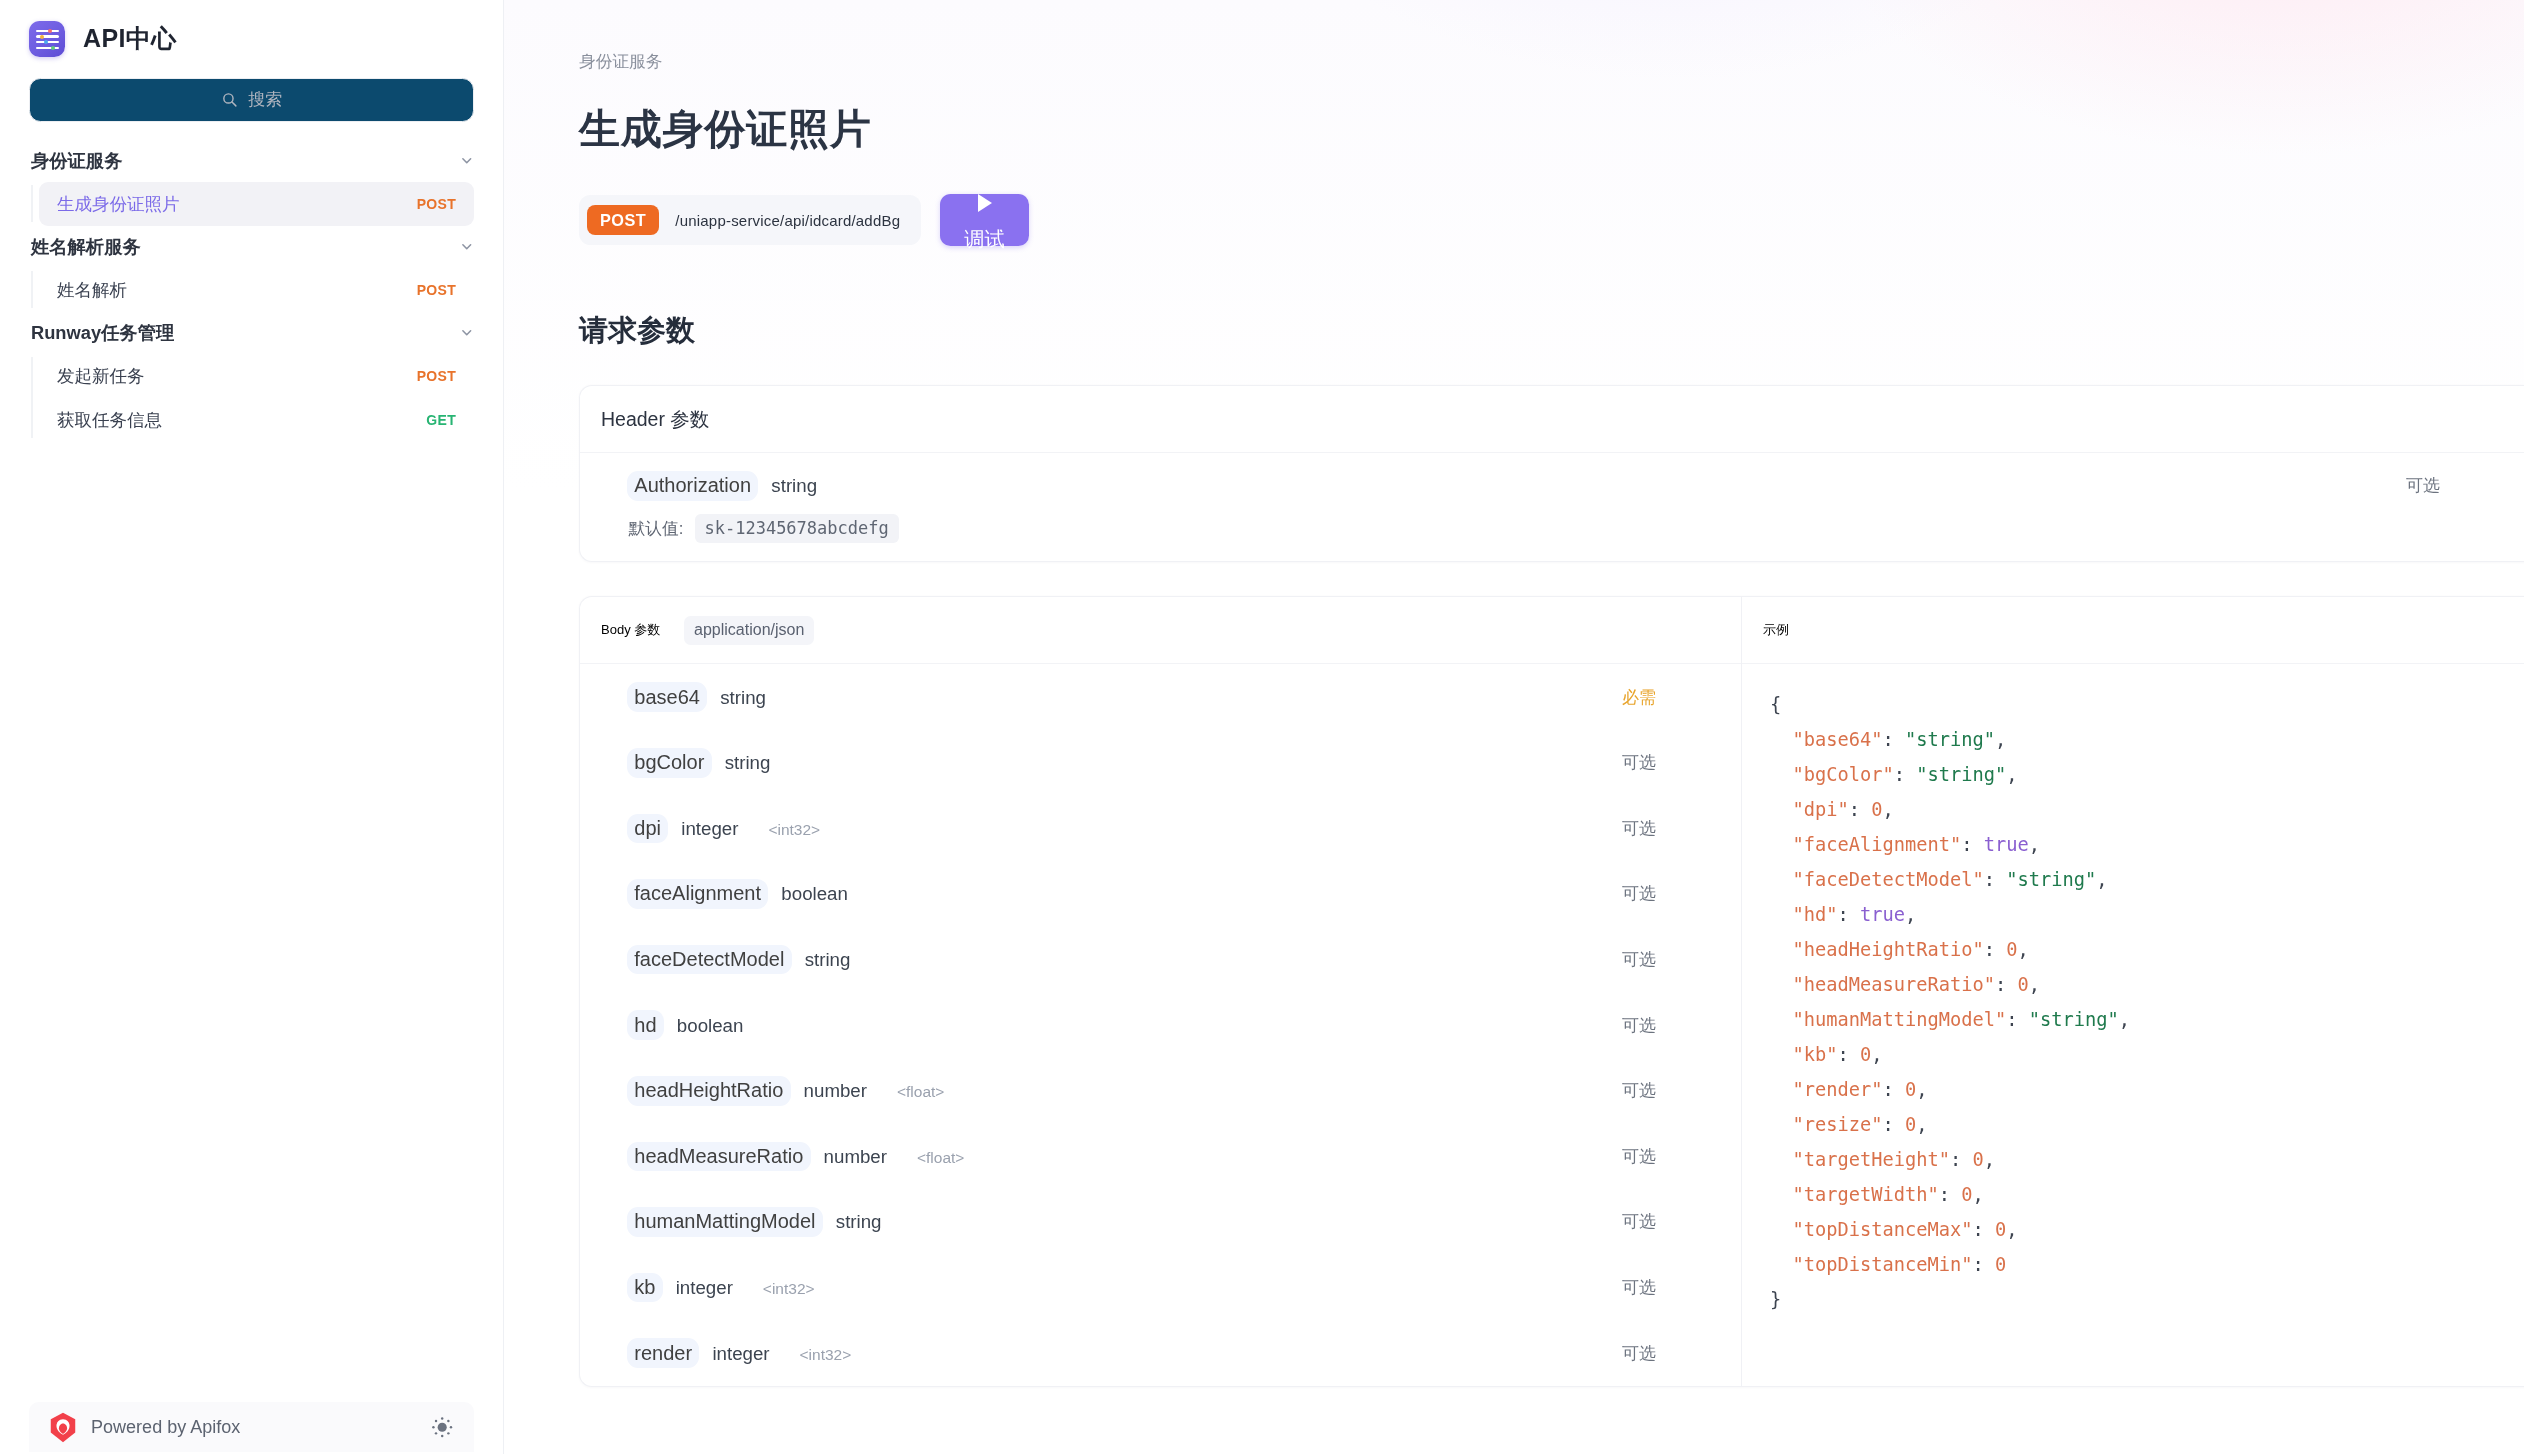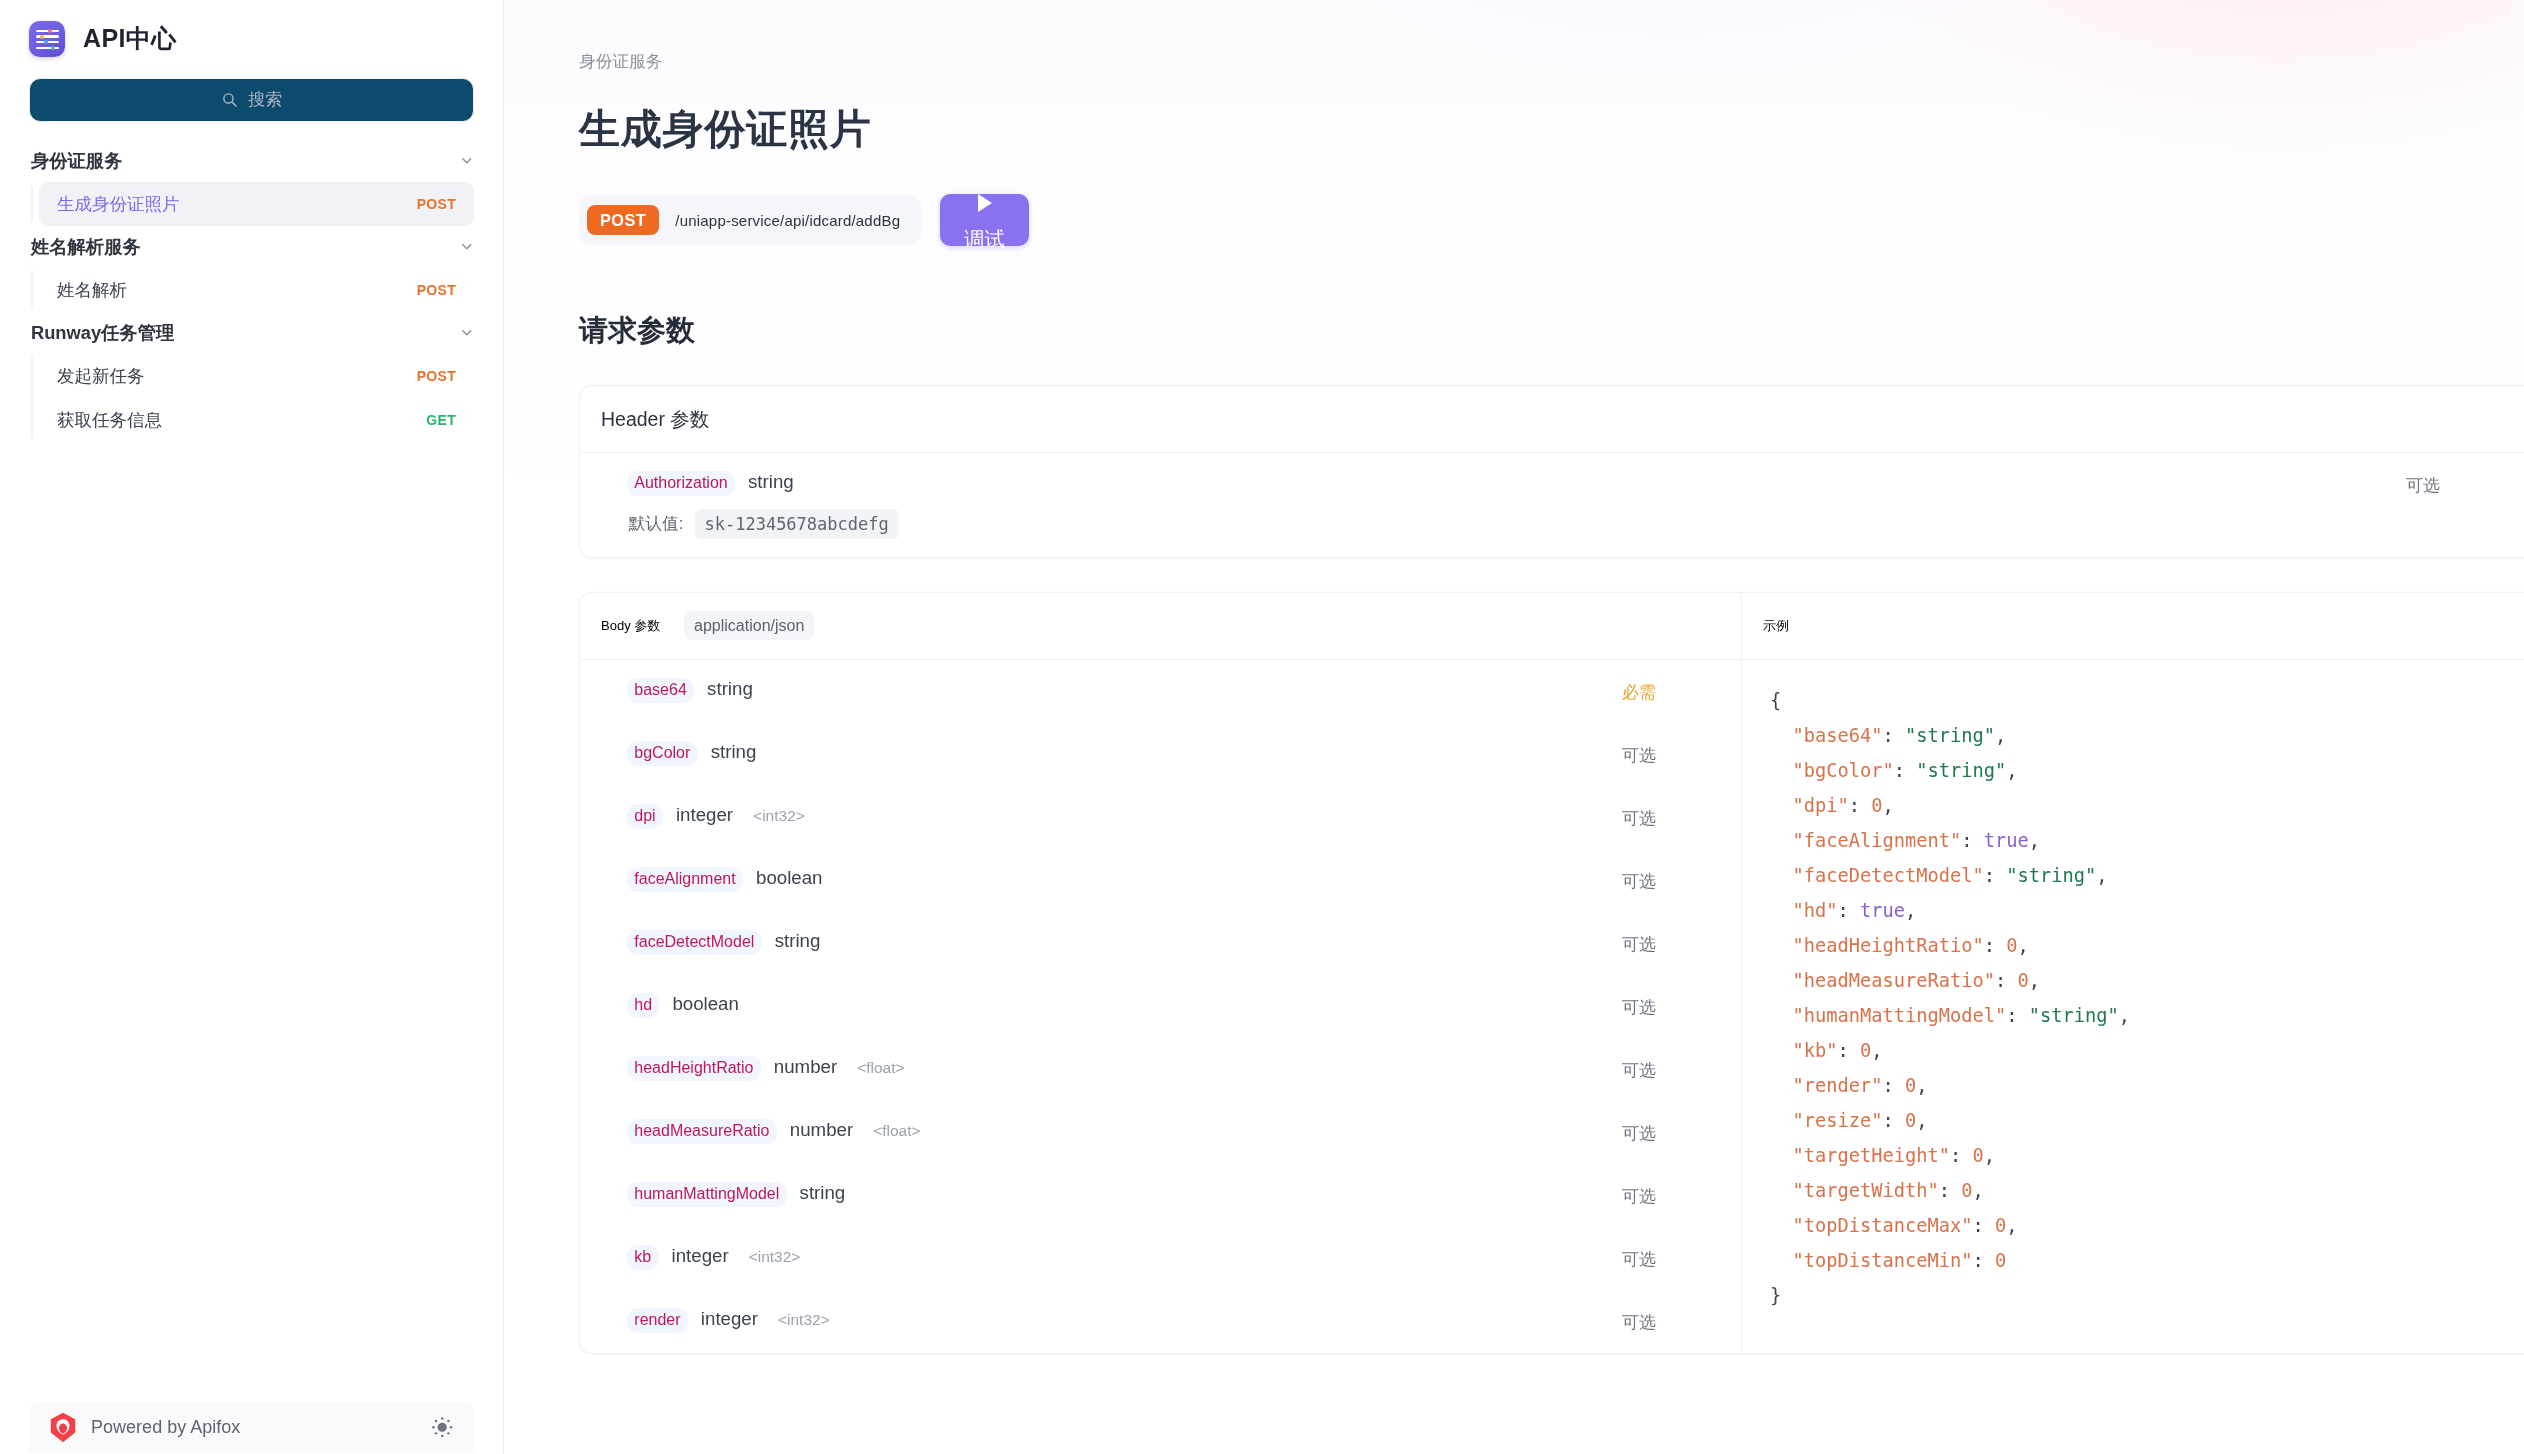--- a/index.html
+++ b/index.html
@@ -136,25 +136,25 @@
     font-size: 16px; color: #5a6170;
   }
 
   .param-row {
     display: flex; align-items: flex-start;
     padding: 18px 21px 18px 47px; min-height: 63px;
   }
   .param-main { flex: 1 1 auto; }
   .param-line { display: flex; align-items: baseline; gap: 13px; }
   .p-name {
-    font-size: 16px; color: #be185d; background: #f1f5fd;
+    font-size: 20px; color: #404040; background: #f1f5fd;
     border-radius: 11px; padding: 3.3px 7.3px; line-height: 1.15;
   }
   .p-type { font-size: 18.7px; color: #3c4450; }
-  .p-fmt { font-size: 15.5px; color: #9aa1ae; margin-left: 7px; }
+  .p-fmt { font-size: 15.5px; color: #9aa1ae; margin-left: 17px; }
   .p-default { display: flex; align-items: center; gap: 11.4px; margin-top: 13px; padding-left: 1.6px; }
   .p-default .dl { font-size: 16.7px; color: #5f6673; }
   .p-default .dv {
     font-size: 17px; color: #5f6673; background: #f2f3f7;
     border-radius: 5.7px; padding: 4.9px 9.8px;
     font-family: "DejaVu Sans Mono", "Liberation Mono", monospace;
   }
   .req-flag { font-size: 17px; width: 98px; text-align: left; flex: 0 0 98px; padding-top: 3.3px; }
   .flag-opt { color: #6c737f; }
   .flag-req { color: #e8a42b; }

